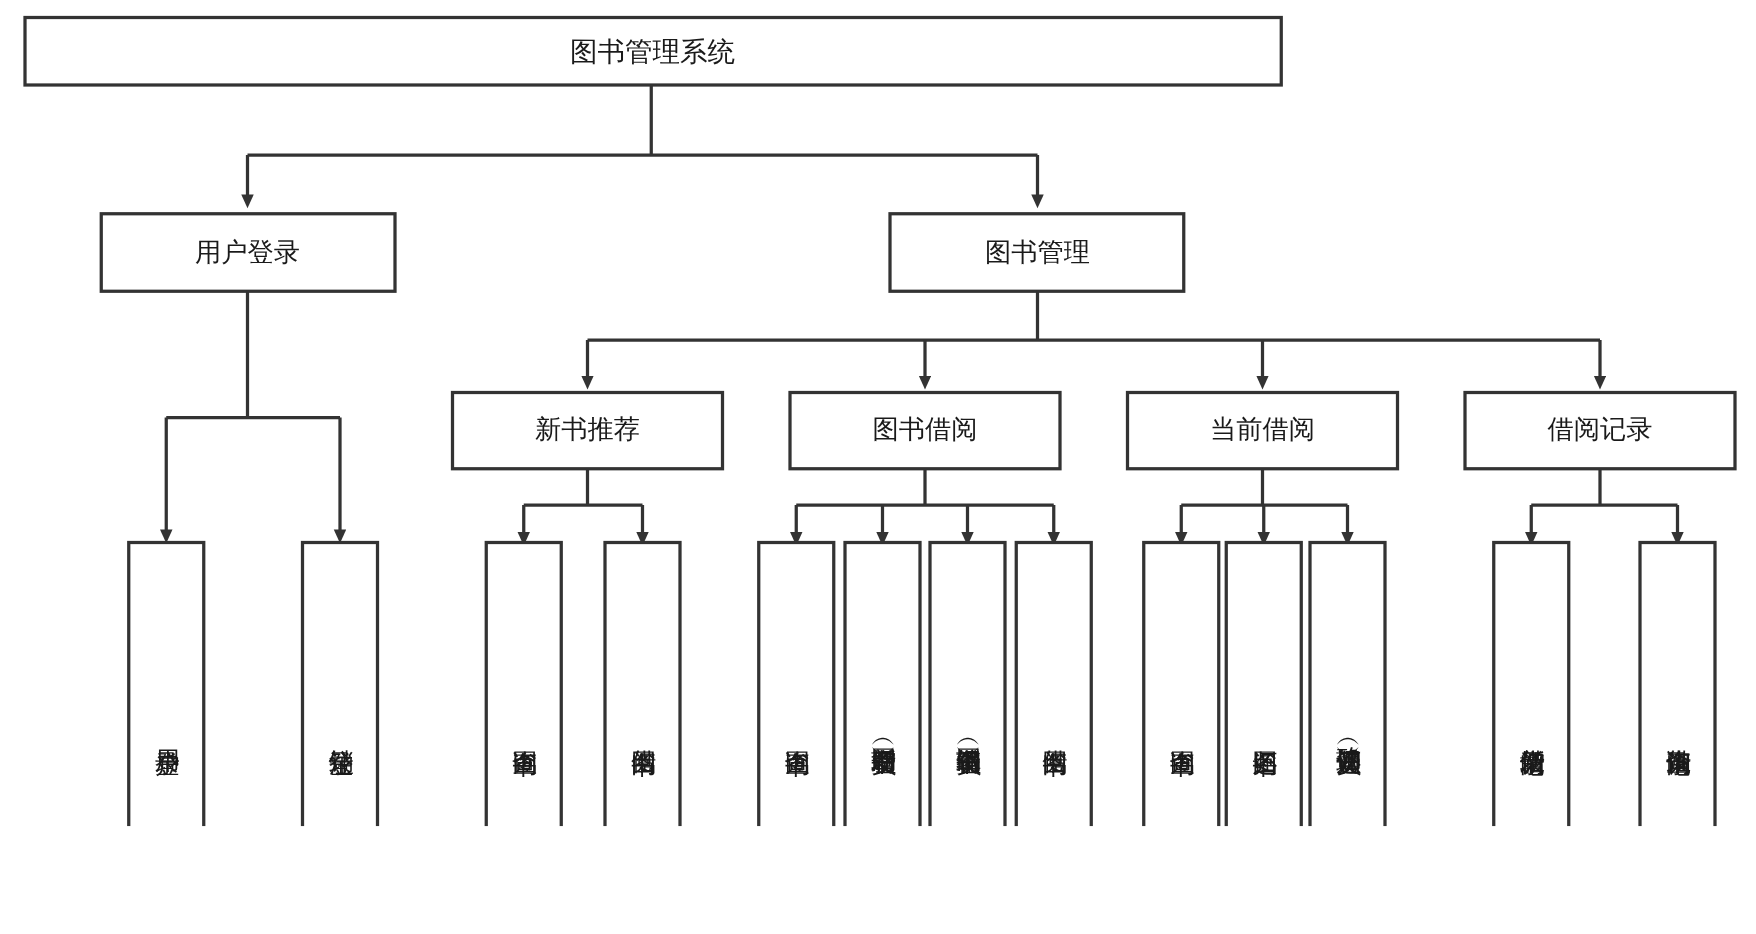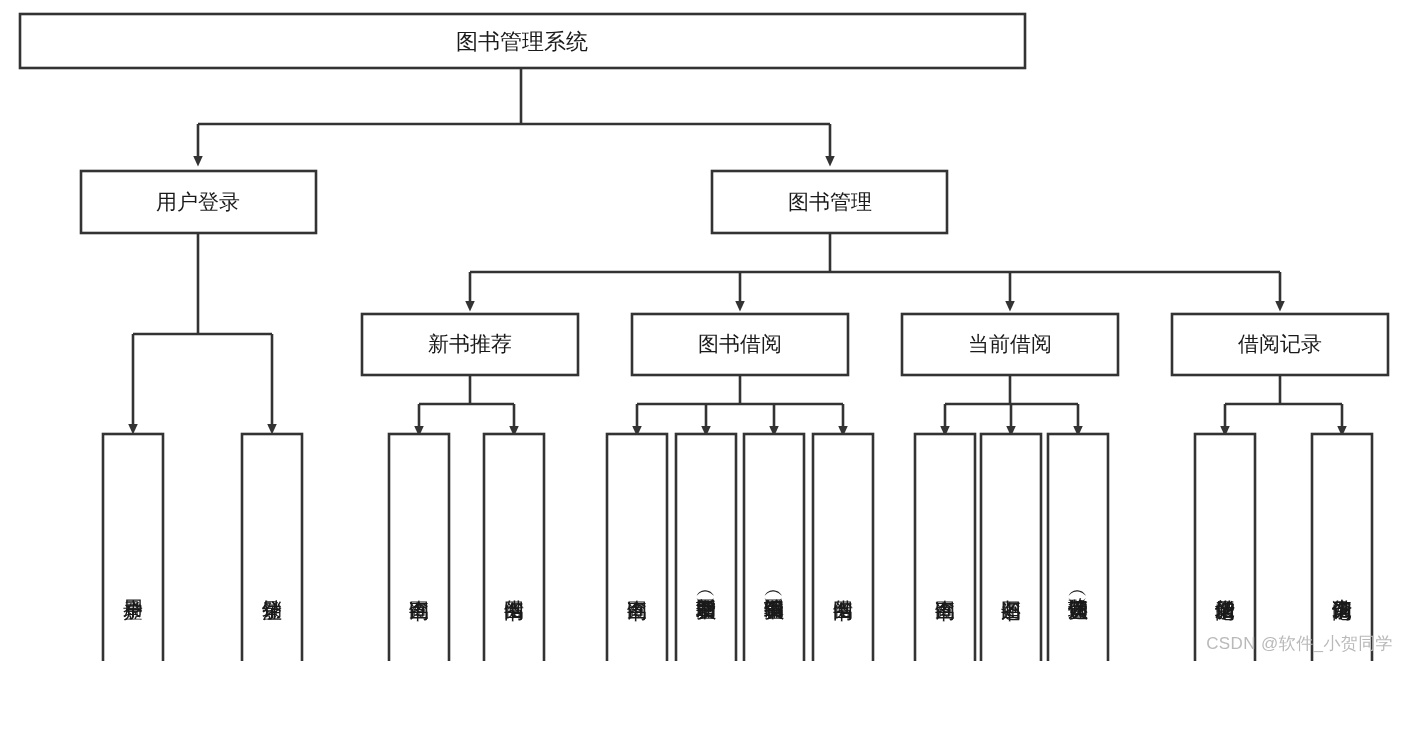--- a/index.html
+++ b/index.html
@@ -237,14 +237,13 @@
   <div class="vlabel" style="left:744px; top:434px; width:60px; height:301px;">编辑图书（管理员）</div>
   <div class="vlabel" style="left:813px; top:434px; width:60px; height:301px;">借阅图书</div>
 
   <div class="vlabel" style="left:915px; top:434px; width:60px; height:301px;">查询图书</div>
   <div class="vlabel" style="left:981px; top:434px; width:60px; height:301px;">归还图书</div>
   <div class="vlabel" style="left:1048px; top:434px; width:60px; height:301px;">确认归还（管理员）</div>
 
   <div class="vlabel" style="left:1195px; top:434px; width:60px; height:301px;">新增借阅记录</div>
   <div class="vlabel" style="left:1312px; top:434px; width:60px; height:301px;">查询借阅记录</div>
 
-  <div class="watermark">CSDN @软件_小贺同学</div>
 </div>
 
 </body></html>

